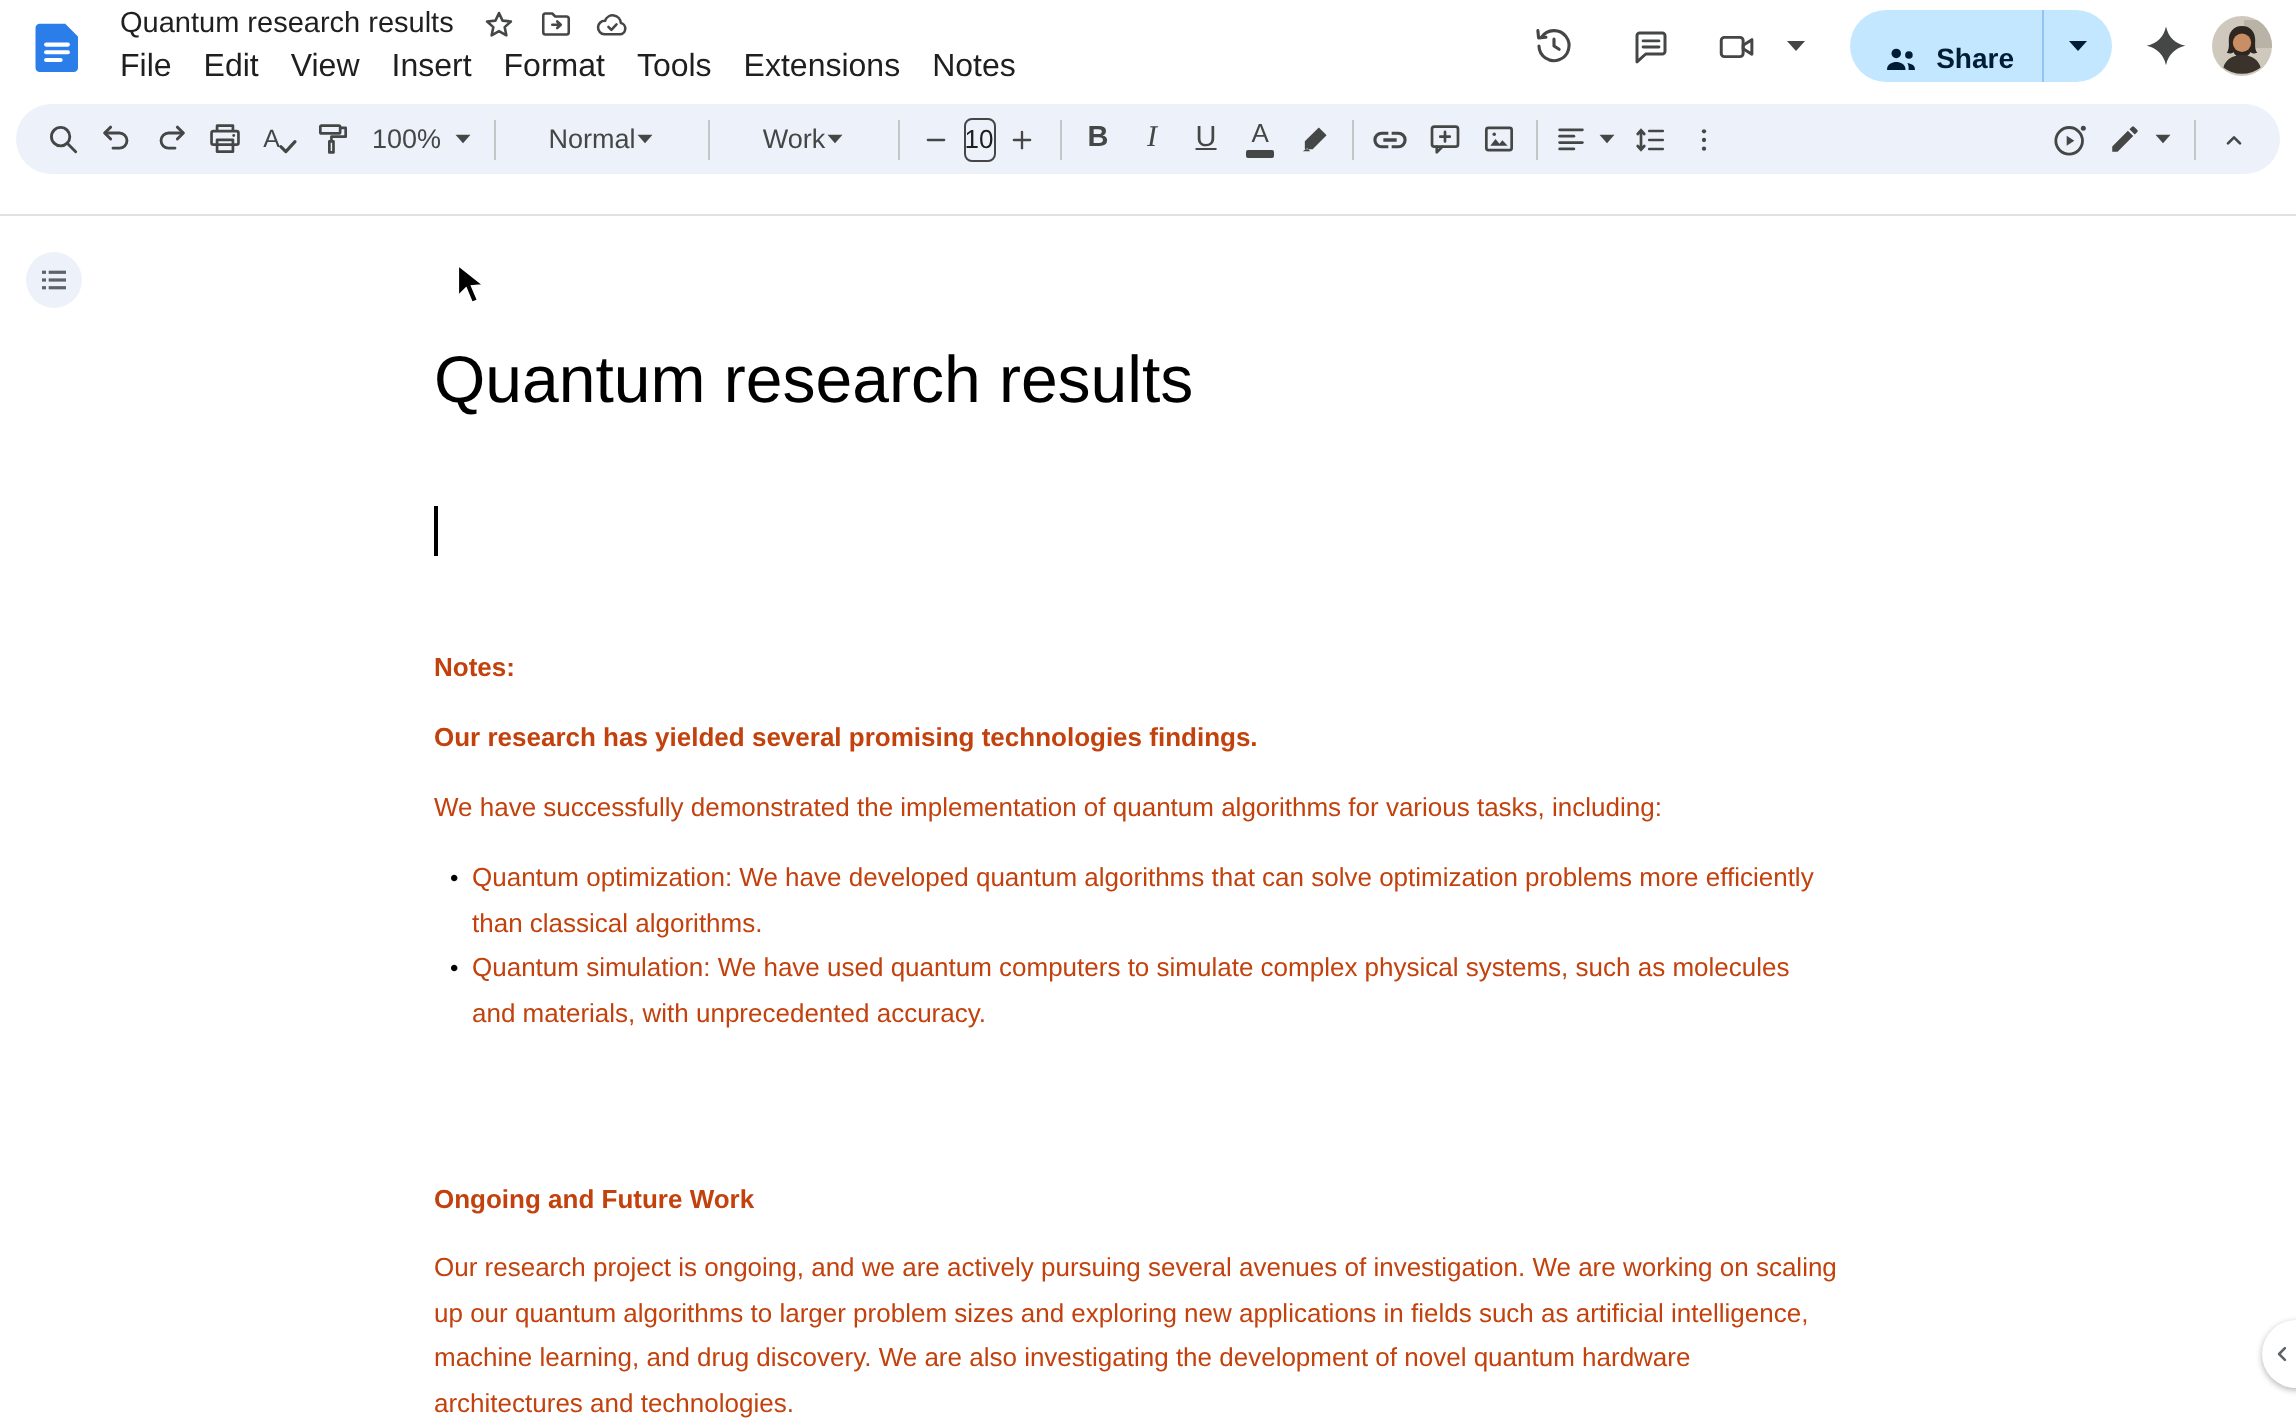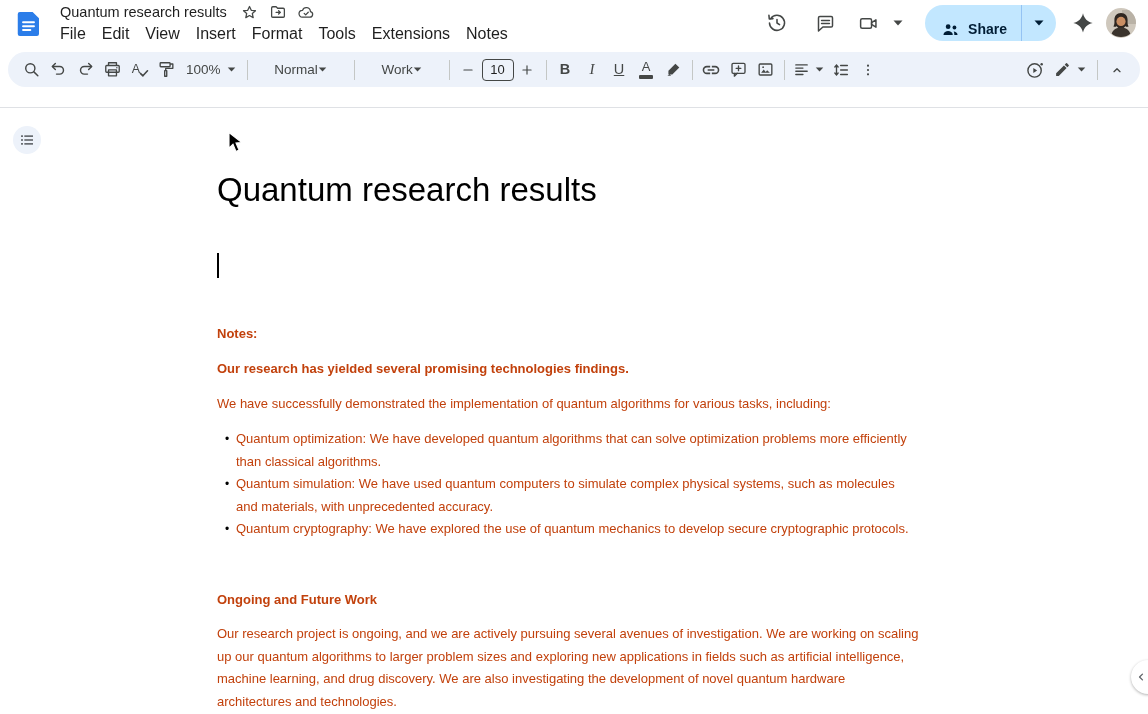--- a/index.html
+++ b/index.html
@@ -42,21 +42,21 @@
   .tbtn { min-width:27px; height:27px; border-radius:6px; display:flex; align-items:center;
           justify-content:center; color:#444746; cursor:pointer; flex:0 0 auto; }
   .tsep { width:1px; height:20px; background:#c4c7c5; margin:0 5px; flex:0 0 auto; }
   .tb-text { font-size:13.5px; color:#444746; }
   .zoom-ctl { display:flex; align-items:center; gap:6px; padding:0 6px; height:27px;
               border-radius:6px; cursor:pointer; }
   .dd { display:flex; align-items:center; height:27px;
         padding:0 7px; border-radius:6px; cursor:pointer; }
   .dd.style { width:96px; }
   .dd.font { width:84px; }
-  .sizebox { width:32px; height:22px; border:1px solid #444746; border-radius:4px;
+  .sizebox { width:16px; height:22px; border:1px solid #444746; border-radius:4px;
              display:flex; align-items:center; justify-content:center; font-size:13px;
              color:#1f1f1f; background:transparent; cursor:text; }
   .fmt-letter { font-size:14.5px; color:#444746; line-height:1; }
   .fmt-b { font-weight:700; }
   .fmt-i { font-style:italic; font-family:"Liberation Serif", serif; font-size:15px; }
   .fmt-u { text-decoration:underline; }
   .color-a { display:flex; flex-direction:column; align-items:center; gap:2px; }
   .color-a .bar { width:14px; height:3.5px; background:#444746; border-radius:1px; }
   .tb-right { margin-left:auto; display:flex; align-items:center; }
 
@@ -382,21 +382,20 @@
     <div class="doc-h1">Quantum research results</div>
     <div class="caret-bar"></div>
 
     <div class="p-abs bold" style="top:152px;">Notes:</div>
     <div class="p-abs bold" style="top:187px;">Our research has yielded several promising technologies findings.</div>
     <div class="p-abs" style="top:222px;">We have successfully demonstrated the implementation of quantum algorithms for various tasks, including:</div>
 
     <ul class="blist p-abs" style="top:257px;">
       <li>Quantum optimization: We have developed quantum algorithms that can solve optimization problems more efficiently than classical algorithms.</li>
       <li>Quantum simulation: We have used quantum computers to simulate complex physical systems, such as molecules and materials, with unprecedented accuracy.</li>
-      <li>Quantum cryptography: We have explored the use of quantum mechanics to develop secure cryptographic protocols.</li>
     </ul>
 
     <div class="p-abs bold" style="top:418px;">Ongoing and Future Work</div>
     <div class="p-abs" style="top:452px;">Our research project is ongoing, and we are actively pursuing several avenues of investigation. We are working on scaling up our quantum algorithms to larger problem sizes and exploring new applications in fields such as artificial intelligence, machine learning, and drug discovery. We are also investigating the development of novel quantum hardware architectures and technologies.</div>
   </div>
 
   <span class="panel-toggle">
     <svg width="14" height="14" viewBox="0 0 24 24" fill="none" stroke="#5f6368" stroke-width="2.2" stroke-linecap="round" stroke-linejoin="round">
       <polyline points="14.5,7 9.5,12 14.5,17"></polyline>
     </svg>

